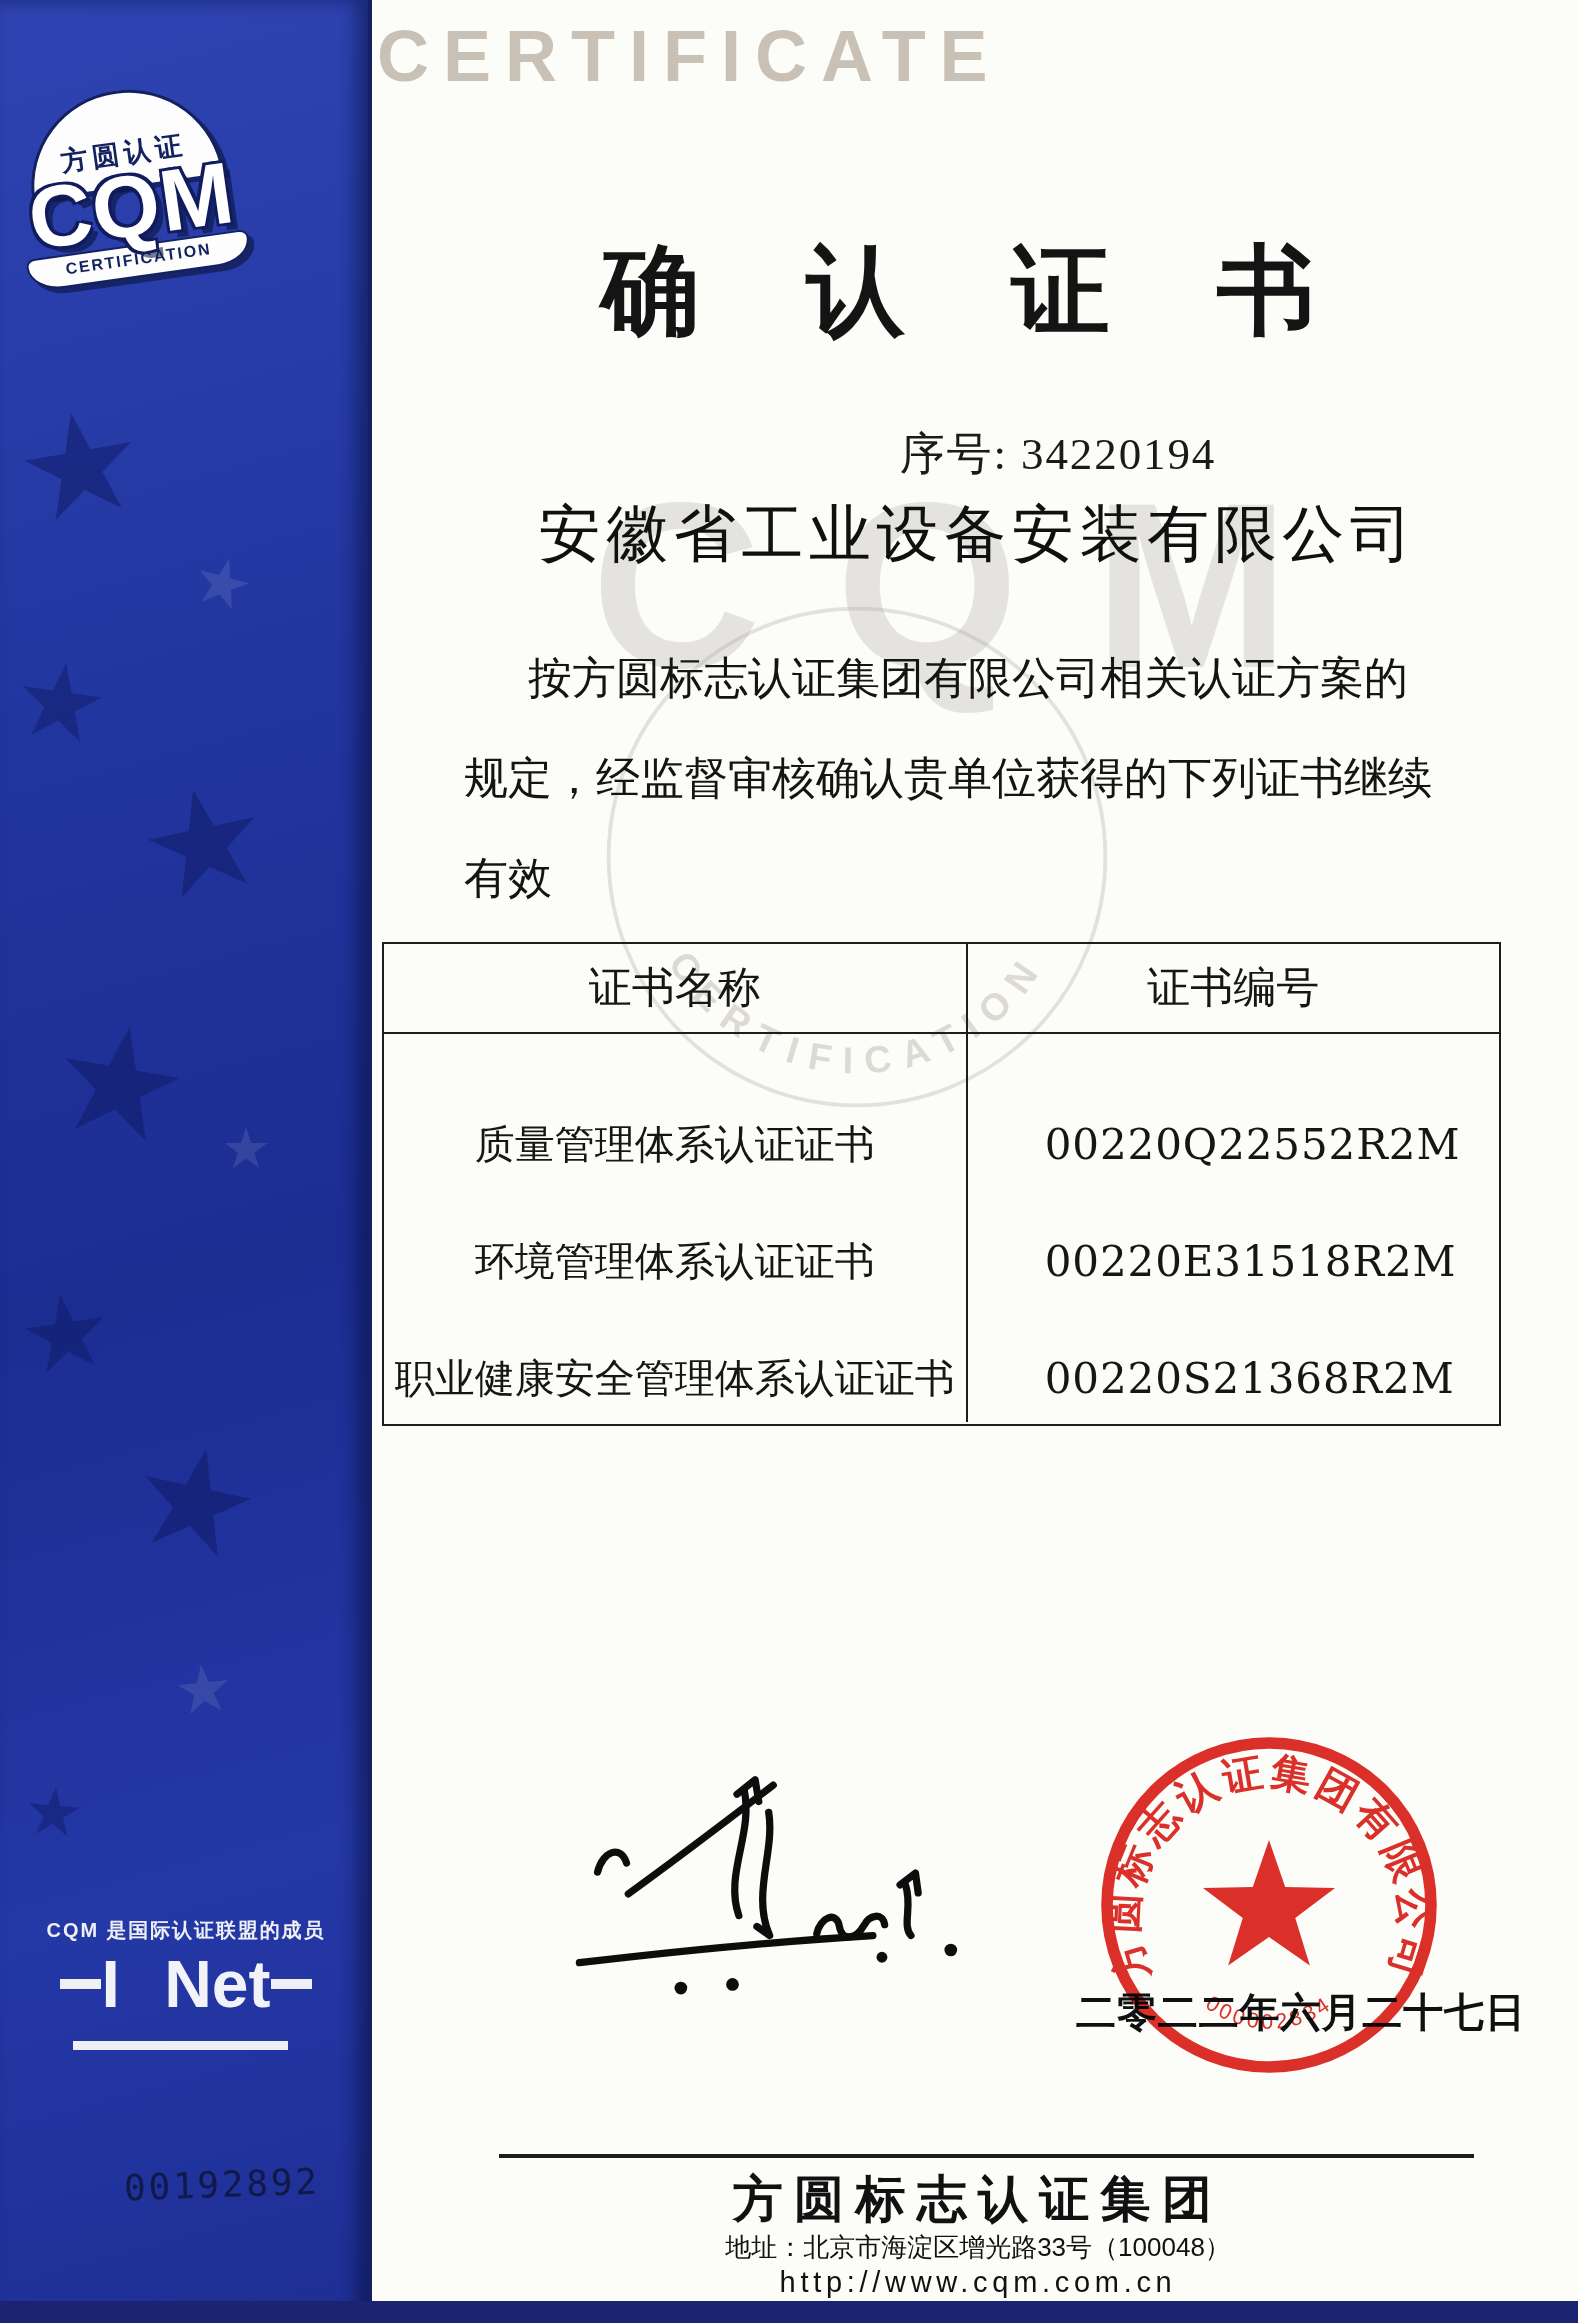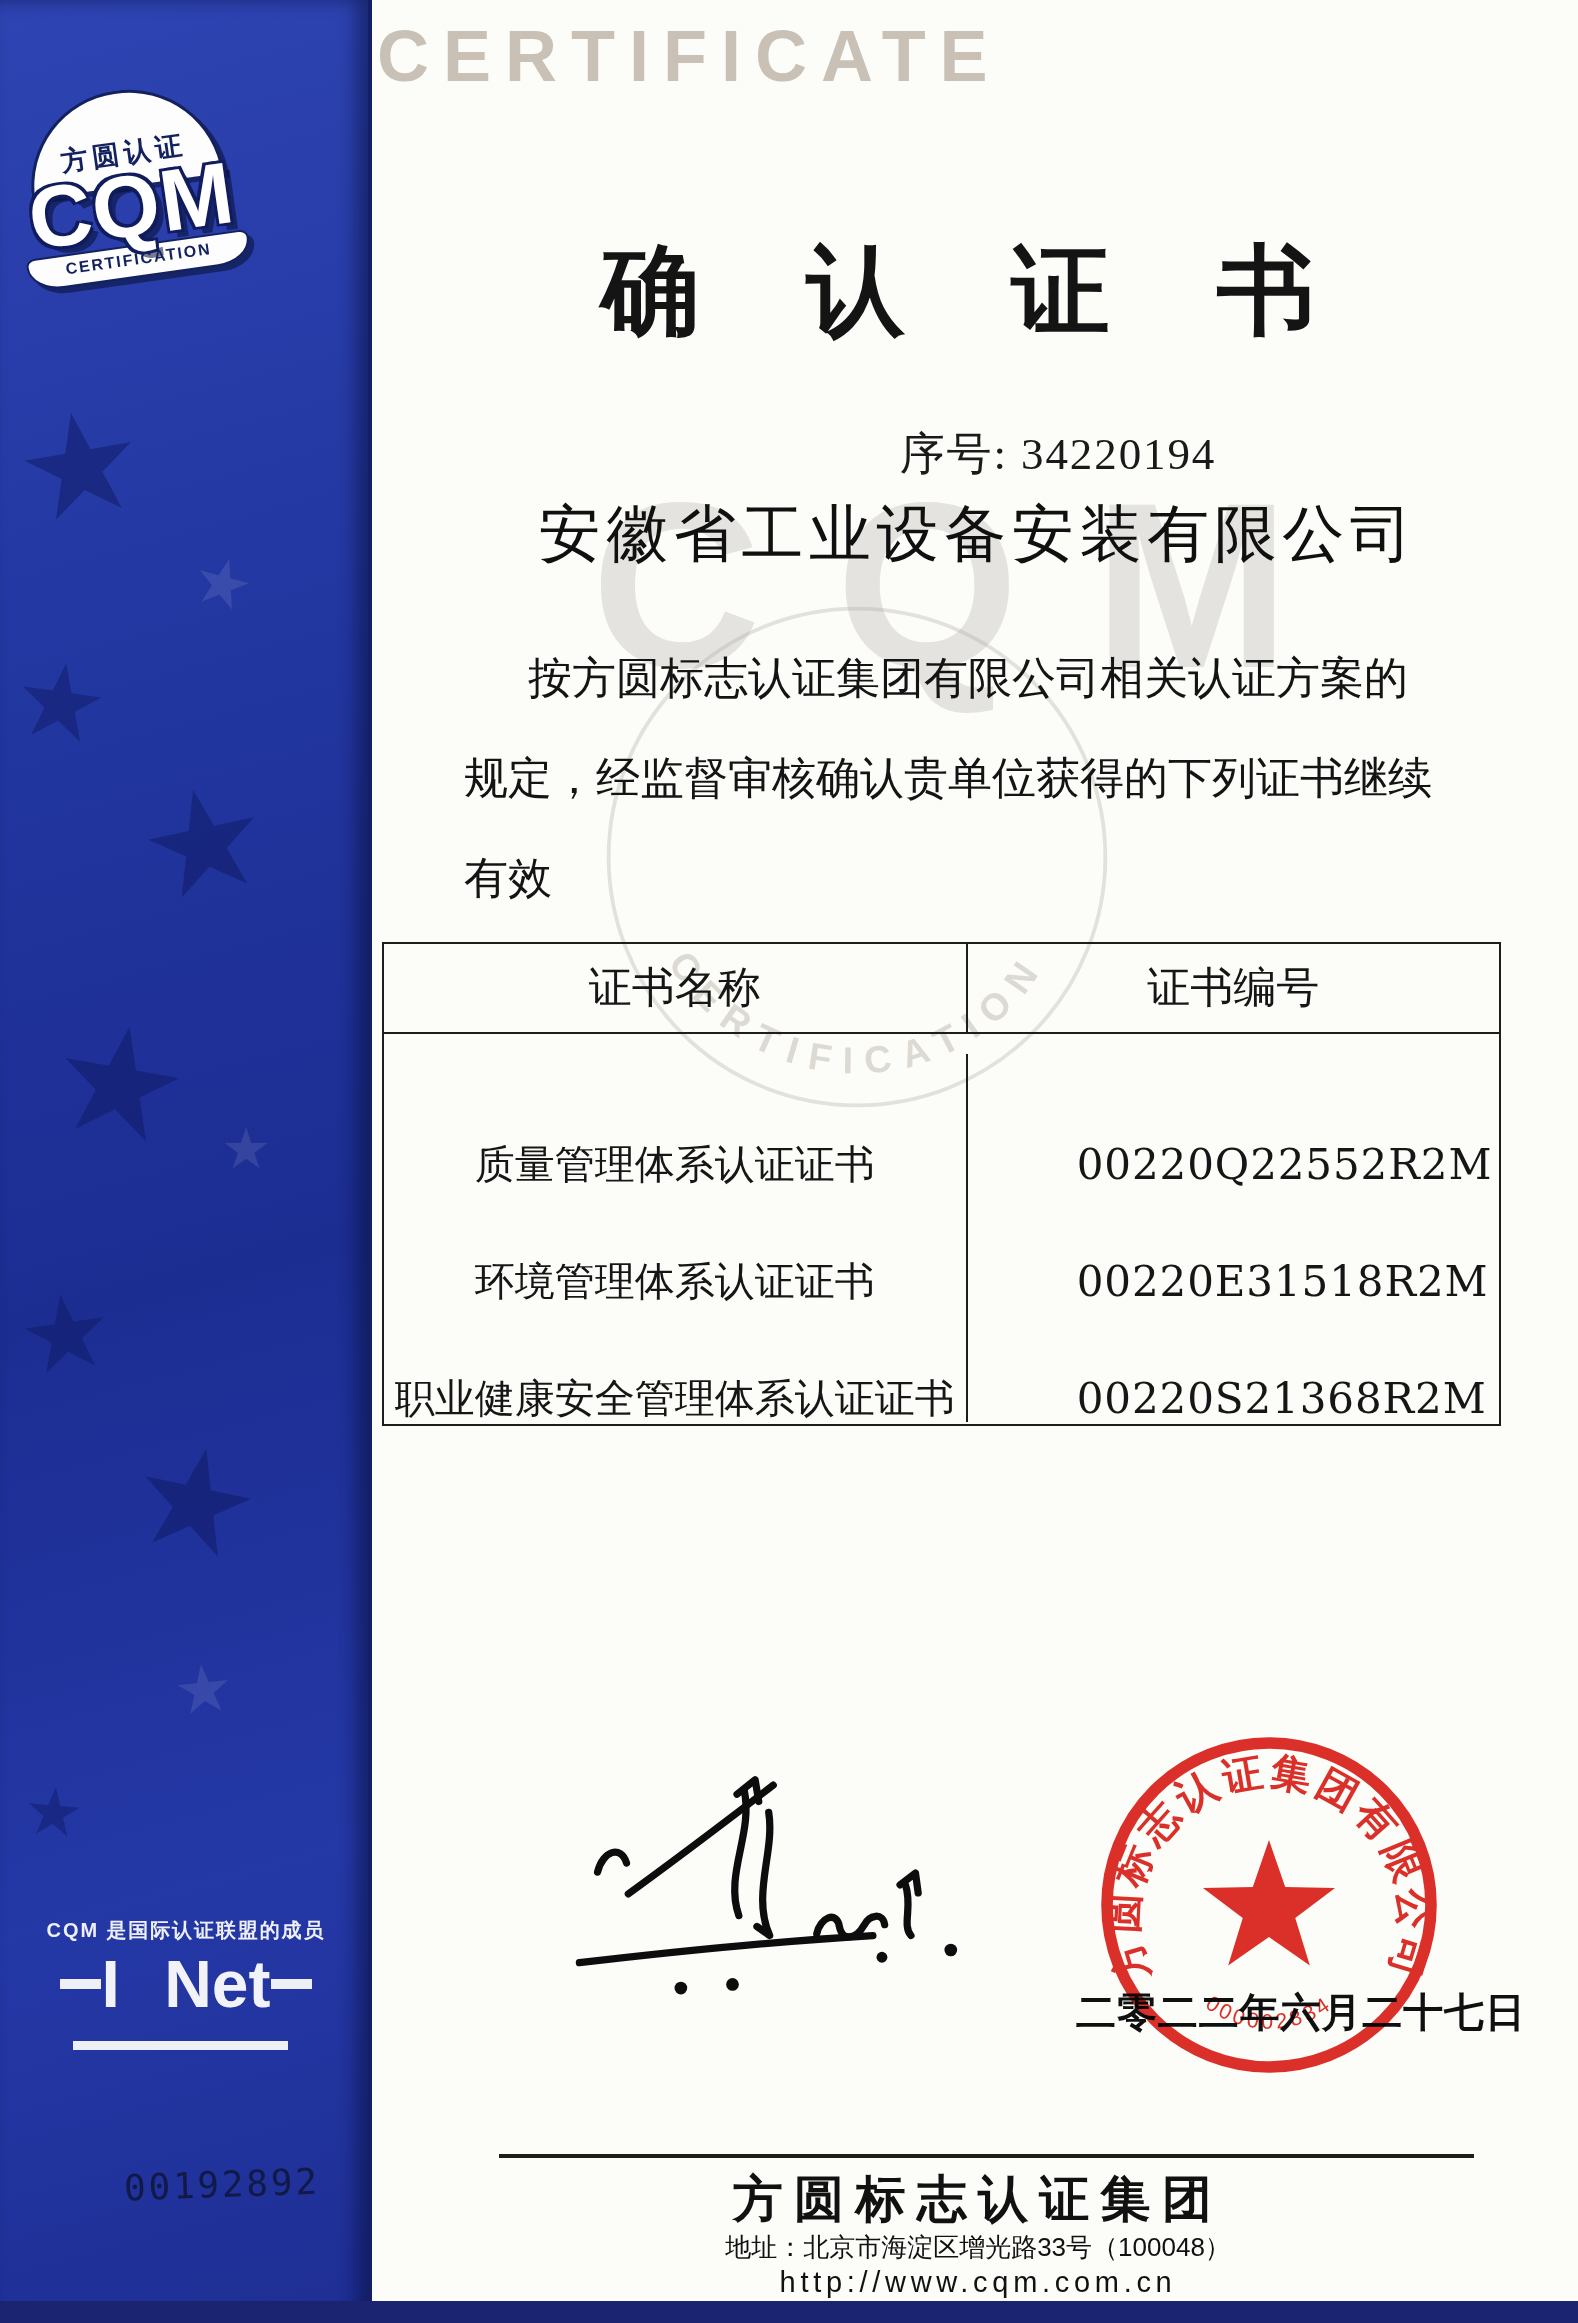--- a/index.html
+++ b/index.html
@@ -86,23 +86,23 @@
     font-family:"Liberation Sans", sans-serif; font-weight:700;
     font-size:235px; letter-spacing:75px; color:rgba(183,181,177,.35); z-index:-1; white-space:nowrap;
   }
   .wm-circle { position:absolute; left:226px; top:603px; width:508px; height:508px; z-index:-1; }
 
   
   .cert-table { position:absolute; left:4.7px; top:942px; width:1119px; height:484px; border:2.8px solid #1d1d1d; background:transparent; }
   .t-head { display:flex; height:90px; border-bottom:2.8px solid #1d1d1d; }
   .t-h1 { width:584px; border-right:2.8px solid #1d1d1d; display:flex; align-items:center; justify-content:center; font-size:43px;font-family:Liberation Serif, serif; }
   .t-h2 { flex:1; display:flex; align-items:center; justify-content:center; font-size:43px; }
-  .t-body { display:flex; height:388px;align-items:flex-end; }
+  .t-body { display:flex; height:388px; }
   .t-c1 { width:584px; border-right:2.8px solid #1d1d1d; display:flex; flex-direction:column; padding-top:87px; gap:70px; align-items:center; }
-  .t-c2 { flex:1; display:flex; flex-direction:column; padding-top:87px; gap:70px; padding-left:109px; }
+  .t-c2 { flex:1; display:flex; flex-direction:column; padding-top:87px; gap:70px; padding-left:77px; }
   .t-name { font-size:40px; line-height:47px; white-space:nowrap; }
   .t-num  { font-family:"DejaVu Serif", serif; font-size:42px; line-height:47px; letter-spacing:0.9px; white-space:nowrap; }
 
   
   .signature { position:absolute; left:168px; top:1744px; width:471px; height:278px; }
 
   
   .seal { position:absolute; left:714px; top:1727px; width:356px; height:356px; mix-blend-mode:multiply; opacity:.95; z-index:3; }
   .seal-ring-text { font-size:45px; font-weight:700; font-family:"Liberation Serif", serif; letter-spacing:5px; }
   .seal-serial-text { font-size:24px; letter-spacing:4px; font-family:"Liberation Sans", sans-serif; }

